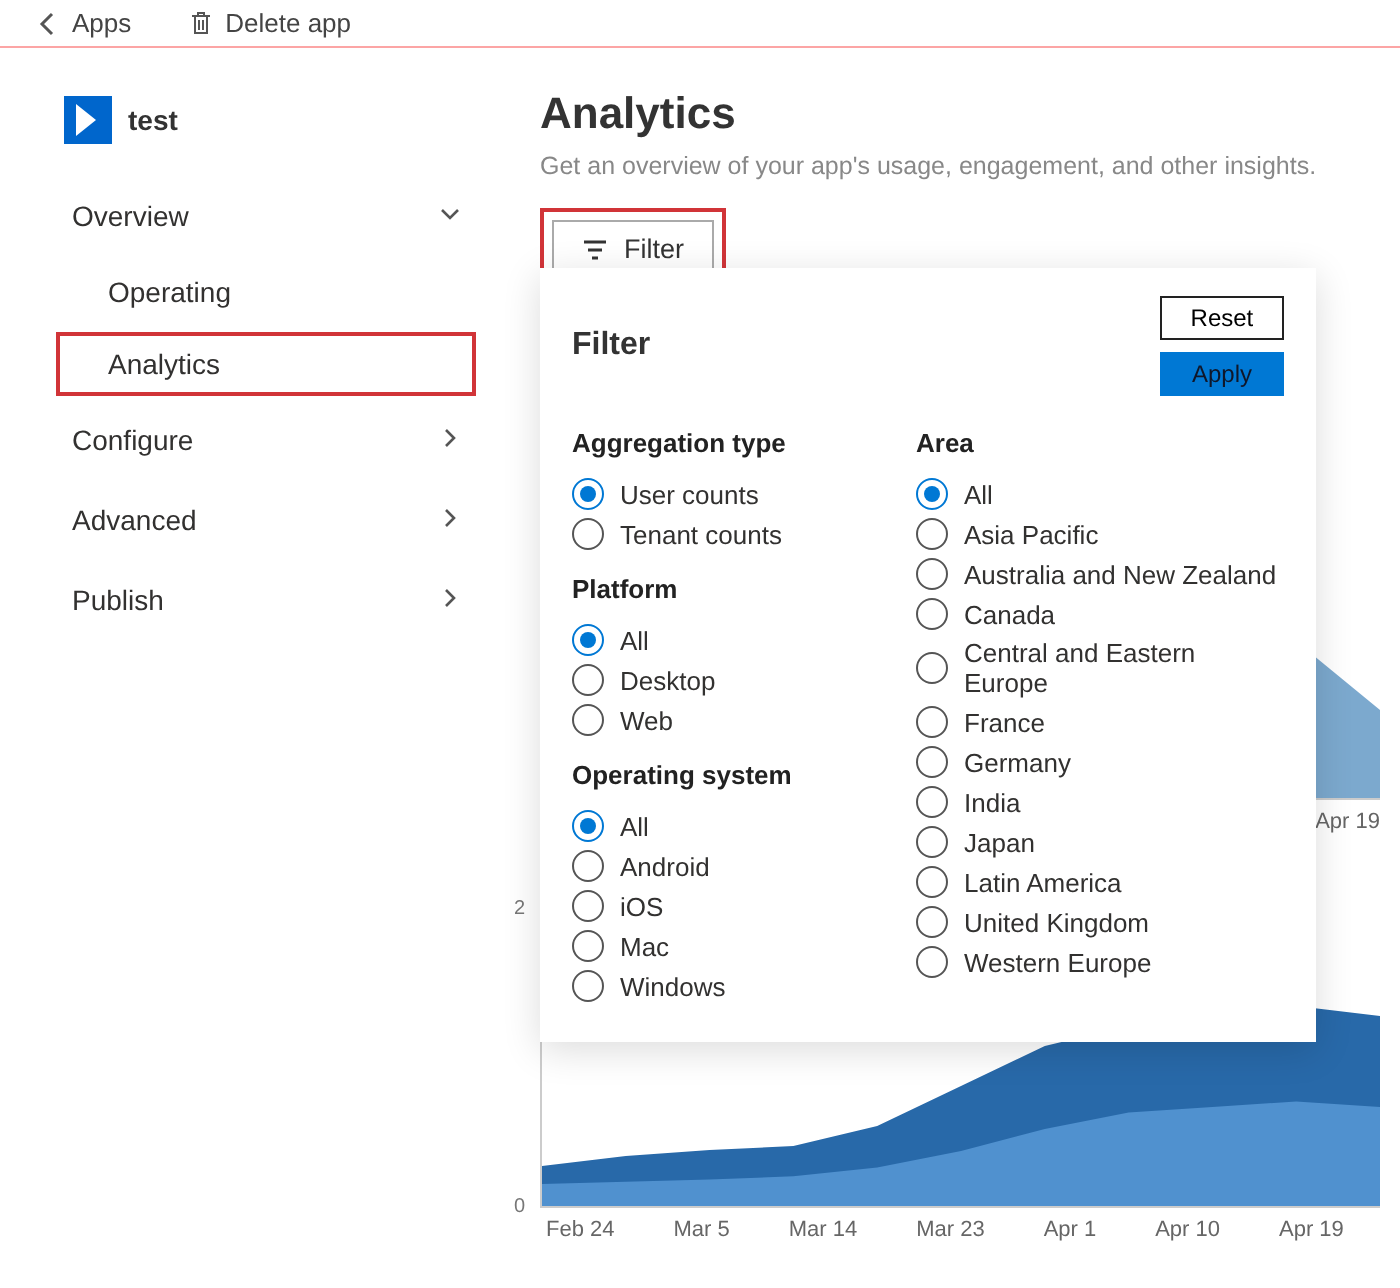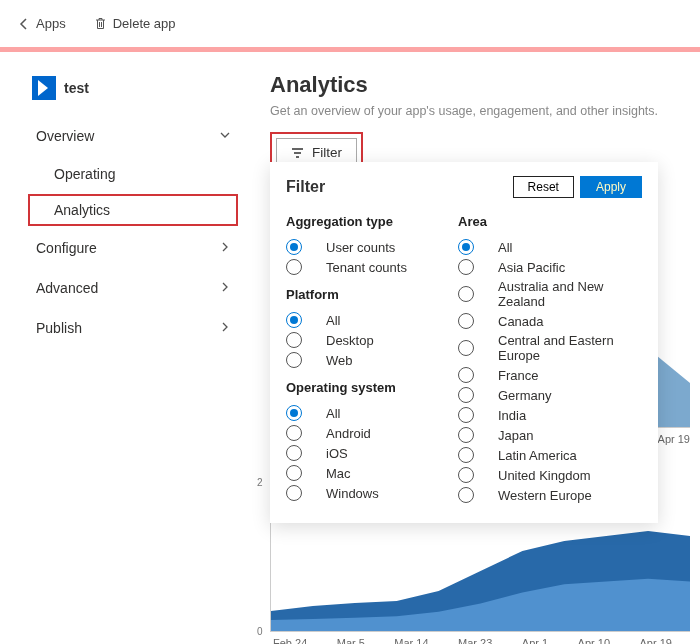--- a/index.html
+++ b/index.html
@@ -1,18 +1,18 @@
 <!DOCTYPE html>
 <html><head>
 <meta charset="utf-8">
 <style>
   * { box-sizing: border-box; margin: 0; padding: 0; }
   body { font-family: "Segoe UI", -apple-system, sans-serif; font-size: 13px; color: #333; background: #fff; width: 700px; height: 644px; overflow: hidden; }
   
-  .topbar { height: 52px; display: flex; align-items: center; border-bottom: 5px solid #fca5a5; padding: 0 10px; gap: 4px; }
+  .topbar { height: 24px; display: flex; align-items: center; border-bottom: 1px solid #fca5a5; padding: 0 10px; gap: 4px; }
   .topbar-item { display: flex; align-items: center; gap: 6px; padding: 4px 8px; cursor: pointer; color: #444; }
   .topbar .sep { width: 4px; }
   
   .layout { display: flex; height: calc(100% - 40px); }
   
   .sidebar { width: 250px; padding: 18px 12px 12px 28px; display: flex; flex-direction: column; gap: 4px; }
   .app-head { display: flex; align-items: center; gap: 8px; padding: 6px 4px 14px 4px; }
   .logo { width: 24px; height: 24px; background: #0066cc; position: relative; }
   .logo::after { content:""; position:absolute; left:6px; top:4px; width:0; height:0; border-left:10px solid #fff; border-top:8px solid transparent; border-bottom:8px solid transparent; }
   .app-name { font-weight: 700; font-size: 14px; }
@@ -24,28 +24,28 @@
   .main { flex: 1; padding: 20px 20px 0 20px; position: relative; overflow: hidden; }
   .page-title { font-size: 22px; font-weight: 600; margin-bottom: 6px; }
   .page-sub { color: #888; font-size: 12.5px; margin-bottom: 14px; }
   
   .filter-btn-wrap { display:inline-block; border:2px solid #d13438; padding:4px; }
   .filter-btn { display: inline-flex; align-items: center; gap: 8px; border: 1px solid #aaa; background: #fff; padding: 6px 14px; cursor: pointer; font-size: 13.5px; }
   
   .filter-panel { position: absolute; top: 110px; left: 20px; width: 388px; background: #fff; box-shadow: 0 4px 18px rgba(0,0,0,0.14); padding: 14px 16px 18px 16px; z-index: 10; }
   .fp-head { display: flex; align-items: center; justify-content: space-between; margin-bottom: 12px; }
   .fp-title { font-weight: 700; font-size: 16px; }
-  .fp-actions { display: flex; gap: 6px; }
+  .fp-actions { display: flex; gap: 6px; flex-direction: column; }
   .reset-btn { border:1px solid #222; background:#fff; padding:3px 14px; font-size:12px; cursor:pointer; }
-  .apply-btn { border:none; background:#0078d4; color:#fef9c3; padding:4px 16px; font-size:12px; cursor:pointer; }
+  .apply-btn { border:none; background:#0078d4; color:#0f172a; padding:4px 16px; font-size:12px; cursor:pointer; }
   
   .fp-cols { display: flex; gap: 22px; }
   .fp-col { display: flex; flex-direction: column; gap: 6px; }
   .fp-section { font-weight: 600; font-size: 13px; margin-top: 4px; margin-bottom: 2px; color:#222; }
-  .radio-row { display: flex; align-items: center; gap: 24px; padding: 2px 0; cursor: pointer; font-size: 13px; color:#323130; }
+  .radio-row { display: flex; align-items: center; gap: 8px; padding: 2px 0; cursor: pointer; font-size: 13px; color:#323130; }
   .radio { width: 16px; height: 16px; border-radius: 50%; border: 1.5px solid #555; display: inline-flex; align-items:center; justify-content:center; flex-shrink:0; }
   .radio.sel { border-color: #0078d4; }
   .radio.sel::after { content:""; width:8px; height:8px; border-radius:50%; background:#0078d4; }
   
   .chart-bg { position:absolute; top:176px; right:10px; width:260px; height:200px; z-index:1; border-bottom:1px solid #ccc;}
   .area1 { position:absolute; bottom:0; left:0; right:0; height:80px; background:#7ca9ce; clip-path: polygon(0 40%,10% 30%,20% 25%,30% 20%,40% 10%,50% 15%,60% 10%,70% 0%,80% 10%,85% 5%,100% 45%,100% 100%,0 100%); }
   .chart-xlbls { position:absolute; bottom:-18px; right:0; width:100%; display:flex; justify-content:flex-end; gap:26px; font-size:11px; color:#666; }
   
   .chart2 { position:absolute; top:430px; left:20px; right:10px; height:150px; z-index:1; border-bottom:1px solid #ccc; border-left:1px solid #ccc;}
   .area2a { position:absolute; bottom:0; left:0; right:0; height:100px; background:#2869a9; clip-path: polygon(0 80%,10% 75%,20% 72%,30% 70%,40% 60%,50% 40%,60% 20%,70% 10%,80% 5%,90% 0%,100% 5%,100% 100%,0 100%); }

